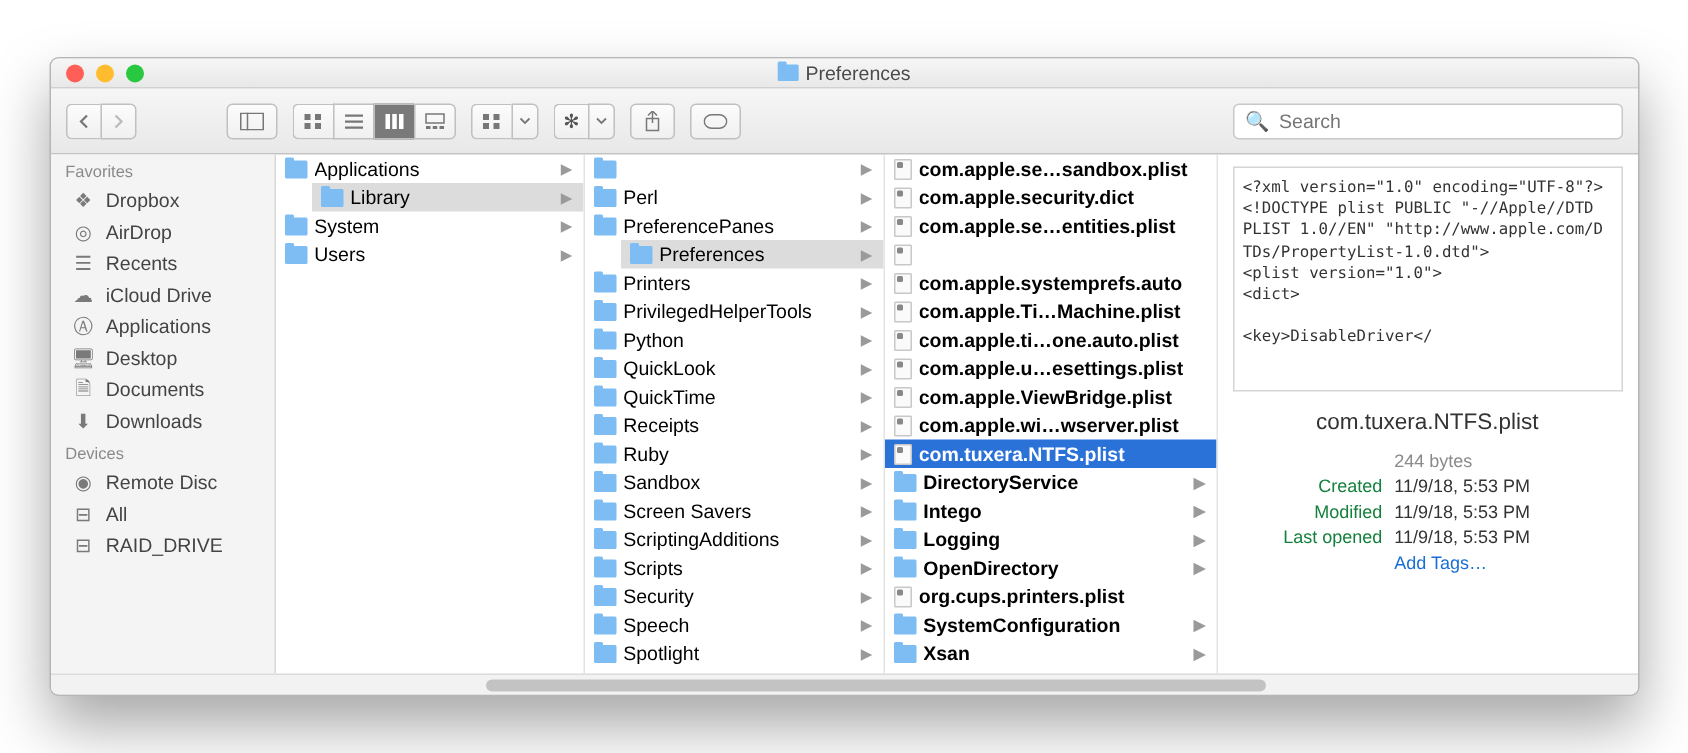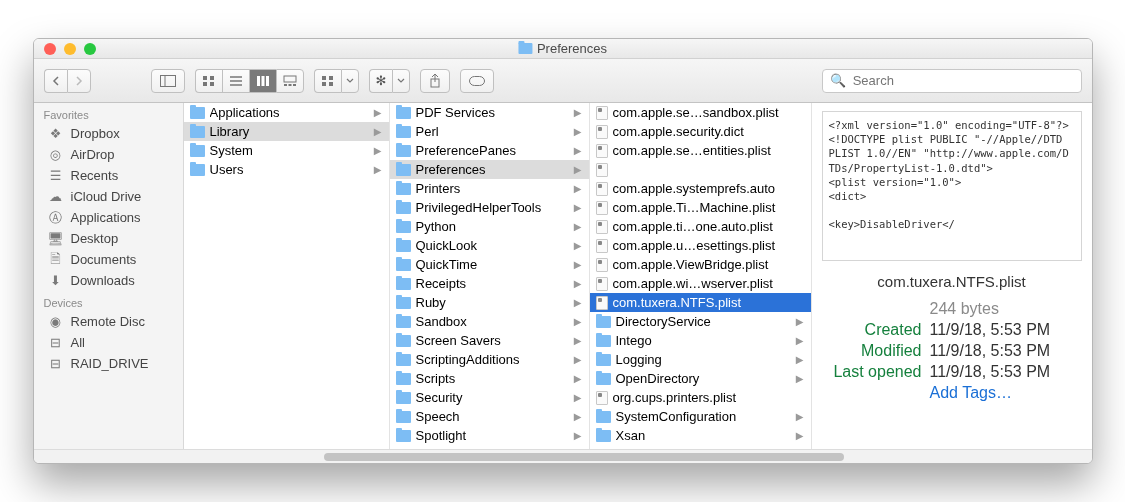--- a/index.html
+++ b/index.html
@@ -22,35 +22,35 @@
 .spacer { flex: 1; }
 .search { width: 260px; height: 24px; background: #fff; border: 1px solid #c8c8c8; border-radius: 4px; display: flex; align-items: center; padding: 0 8px; gap: 6px; }
 .search input { border: none; outline: none; flex: 1; font-size: 13px; background: transparent; }
 .search .mag { color: #999; font-size: 13px; }
 .body { flex: 1; display: flex; min-height: 0; }
 .sidebar { width: 150px; background: #f4f4f4; border-right: 1px solid #d8d8d8; overflow: hidden; font-size: 13px; }
 .sb-head { color: #8a8a8a; font-size: 11px; padding: 6px 10px 2px; font-weight: 500; }
 .sb-item { display: flex; align-items: center; gap: 7px; padding: 2px 10px 2px 14px; color: #444; height: 21px; }
 .sb-icon { width: 16px; display: flex; justify-content: center; color: #7a7a7a; font-size: 13px; }
 .col { border-right: 1px solid #e3e3e3; overflow: hidden; position: relative; font-size: 13px; }
-.col1 { width: 206px; } .col2 { width: 200px; } .col3 { width: 222px; }
+.col1 { width: 206px; } .col2 { width: 200px; } .col3 { width: 222px; font-weight: bold; }
 .row { display: flex; align-items: center; height: 19px; padding: 0 4px 0 6px; gap: 5px; position: relative; }
 .row .arrow { margin-left: auto; color: #9a9a9a; font-size: 10px; padding-right: 3px; }
 .row .fname { white-space: nowrap; overflow: hidden; text-overflow: ellipsis; flex: 1; }
-.row.sel-grey { background: #dcdcdc; }
+.row.sel-grey { background: #dcdcdc; margin-left: 24px; }
 .row.sel-blue { background: #2b72d8; color: #fff; }
 .ficon { width: 15px; height: 12px; position: relative; }
 .ficon.folder { background: #7dbdf4; border-radius: 1px; }
 .ficon.folder::before { content:""; position:absolute; top:-2px; left:0; width:6px; height:3px; background:#7dbdf4; border-radius:1px 1px 0 0; }
 .ficon.plist { background: #fafafa; border: 1px solid #c8c8c8; width: 12px; height: 14px; border-radius: 1px; }
 .ficon.plist::after{content:"";position:absolute;top:1px;left:1px;width:4px;height:4px;background:#888;border-radius:1px;}
 .preview { flex: 1; padding: 8px 10px; display: flex; flex-direction: column; font-size: 12px; color: #333; }
 .xmlbox { border: 1px solid #d5d5d5; padding: 6px; font-family: Menlo, monospace; font-size: 10.5px; line-height: 1.35; white-space: pre-wrap; word-break: break-all; height: 150px; overflow: hidden; }
 .pv-name { font-size: 15px; font-weight: 500; text-align: center; margin: 12px 0 10px; }
-.meta { font-size: 16px; color: #333; }
+.meta { font-size: 12px; color: #333; }
 .meta-row { display: flex; gap: 8px; margin-bottom: 3px; }
 .meta-row .lbl { width: 100px; text-align: right; color: #15803d; }
 .add-tags { color: #1a6fd6; cursor: default; }
 .scrolltrack { height: 14px; background: #f2f2f2; border-top: 1px solid #dcdcdc; position: relative; }
 .scrollthumb { position: absolute; top: 3px; height: 8px; background: #c3c3c3; border-radius: 4px; }
 svg { display: block; }
 </style>
 </head>
 <body>
 
@@ -230,21 +230,20 @@
         </div>
         <div class="row">
           <span class="ficon folder"></span>
           <span class="fname">Users</span>
           <span class="arrow">▶</span>
         </div>
       </div>
     <div class="col col2" id="col2">
         <div class="row">
           <span class="ficon folder"></span>
-          <span class="fname">PDF Services</span>
           <span class="arrow">▶</span>
         </div>
         <div class="row">
           <span class="ficon folder"></span>
           <span class="fname">Perl</span>
           <span class="arrow">▶</span>
         </div>
         <div class="row">
           <span class="ficon folder"></span>
           <span class="fname">PreferencePanes</span>

